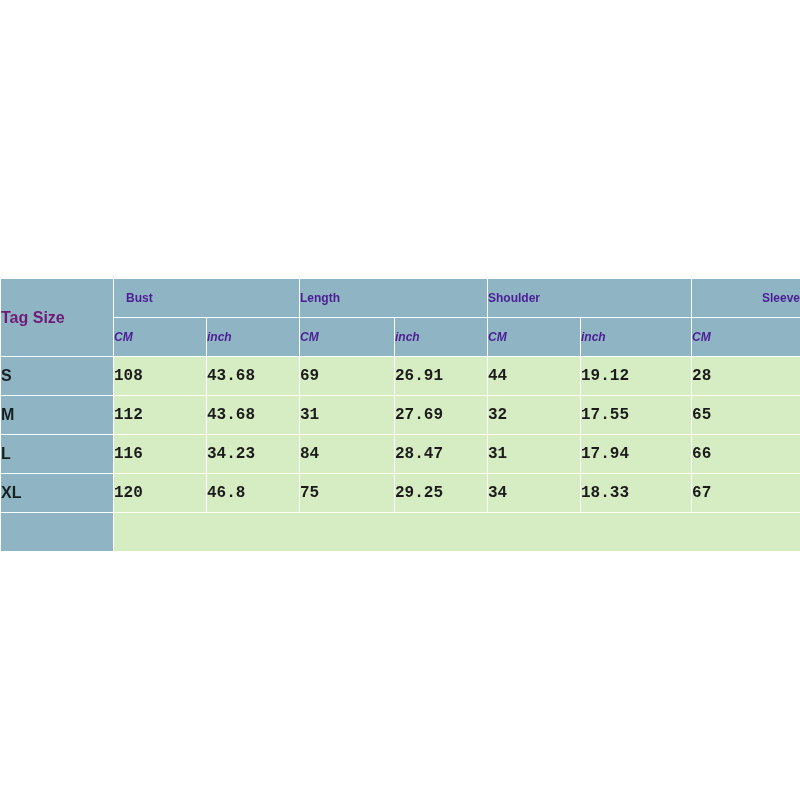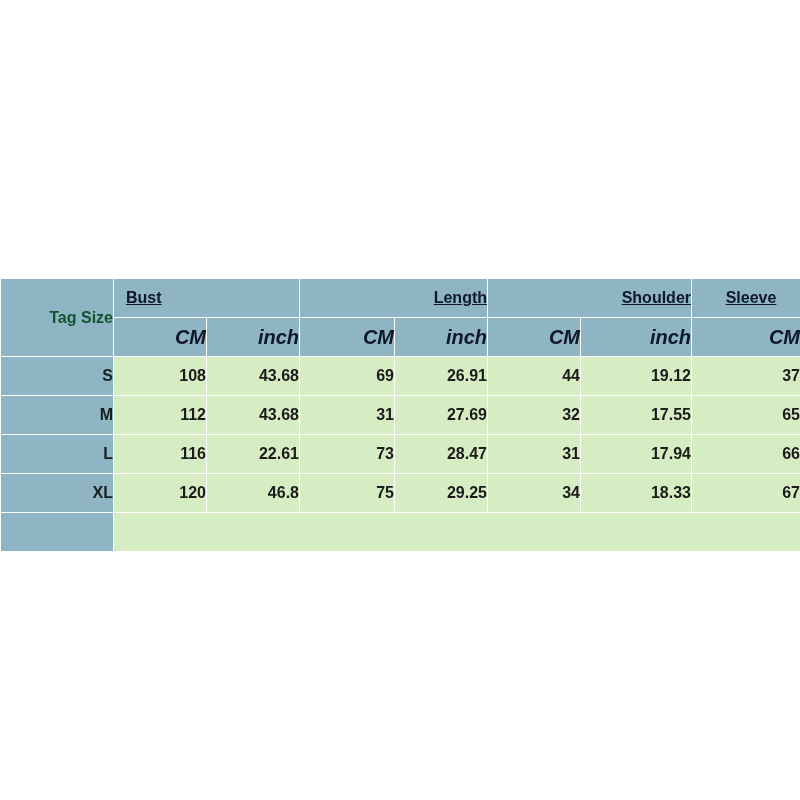--- a/index.html
+++ b/index.html
@@ -30,63 +30,63 @@
   table.size-chart {
     border-collapse: collapse;
     width: 800px;
     table-layout: fixed;
     font-size: 15px;
     color: #1b1b1b;
   }
 
   table.size-chart td, table.size-chart th {
     border: 1px solid #ffffff;
-    text-align: right;
+    text-align: left;
     vertical-align: middle;
     padding: 0;
     height: 38px;
     font-weight: bold;
   }
 
   
   .hdr {
     background: #8fb4c4;
-    color: #0f172a;
-    font-size: 16px;
+    color: #4c1d95;
+    font-size: 12px;
     font-weight: bold;
-    text-decoration: underline;
   }
 
   .hdr-sub {
     background: #8fb4c4;
-    color: #0f172a;
-    font-size: 20px;
+    color: #4c1d95;
+    font-size: 12px;
     font-style: italic;
     font-weight: bold;
   }
 
   .tagsize {
     background: #8fb4c4;
-    color: #14532d;
+    color: #701a75;
     font-size: 16px;
     font-weight: bold;
   }
 
   .sizecell {
     background: #8fb4c4;
     color: #15201f;
     font-size: 16px;
     font-weight: bold;
   }
 
   .val {
     background: #d6ecc3;
     color: #1b1b1b;
     font-size: 16px;
     font-weight: bold;
+    font-family: Liberation Mono, monospace;
   }
 
   
   .tail-blue {
     background: #8fb4c4;
     height: 30px;
     border: 1px solid #ffffff;
   }
   .tail-green {
     background: #d6ecc3;
@@ -111,60 +111,60 @@
         <col style="width:111px">
         <col style="width:109px">
       </colgroup>
 
       <tbody>
           <tr>
         <td class="tagsize" rowspan="2">Tag Size</td>
         <td class="hdr" colspan="2" style="text-align:left; padding-left:12px;">Bust</td>
         <td class="hdr" colspan="2">Length</td>
         <td class="hdr" colspan="2">Shoulder</td>
-        <td class="hdr" style="text-align:center; padding-left:10px;">Sleeve</td>
+        <td class="hdr" style="text-align:right; padding-left:10px;">Sleeve</td>
       </tr>
 
       <tr>
         <td class="hdr-sub">CM</td>
         <td class="hdr-sub">inch</td>
         <td class="hdr-sub">CM</td>
         <td class="hdr-sub">inch</td>
         <td class="hdr-sub">CM</td>
         <td class="hdr-sub">inch</td>
         <td class="hdr-sub">CM</td>
       </tr>
 
       <tr>
         <td class="sizecell">S</td>
         <td class="val">108</td>
         <td class="val">43.68</td>
         <td class="val">69</td>
         <td class="val">26.91</td>
         <td class="val">44</td>
         <td class="val">19.12</td>
-        <td class="val">37</td>
+        <td class="val">28</td>
       </tr>
 
       <tr>
         <td class="sizecell">M</td>
         <td class="val">112</td>
         <td class="val">43.68</td>
         <td class="val">31</td>
         <td class="val">27.69</td>
         <td class="val">32</td>
         <td class="val">17.55</td>
         <td class="val">65</td>
       </tr>
 
       <tr>
         <td class="sizecell">L</td>
         <td class="val">116</td>
-        <td class="val">22.61</td>
-        <td class="val">73</td>
+        <td class="val">34.23</td>
+        <td class="val">84</td>
         <td class="val">28.47</td>
         <td class="val">31</td>
         <td class="val">17.94</td>
         <td class="val">66</td>
       </tr>
 
       <tr>
         <td class="sizecell">XL</td>
         <td class="val">120</td>
         <td class="val">46.8</td>

